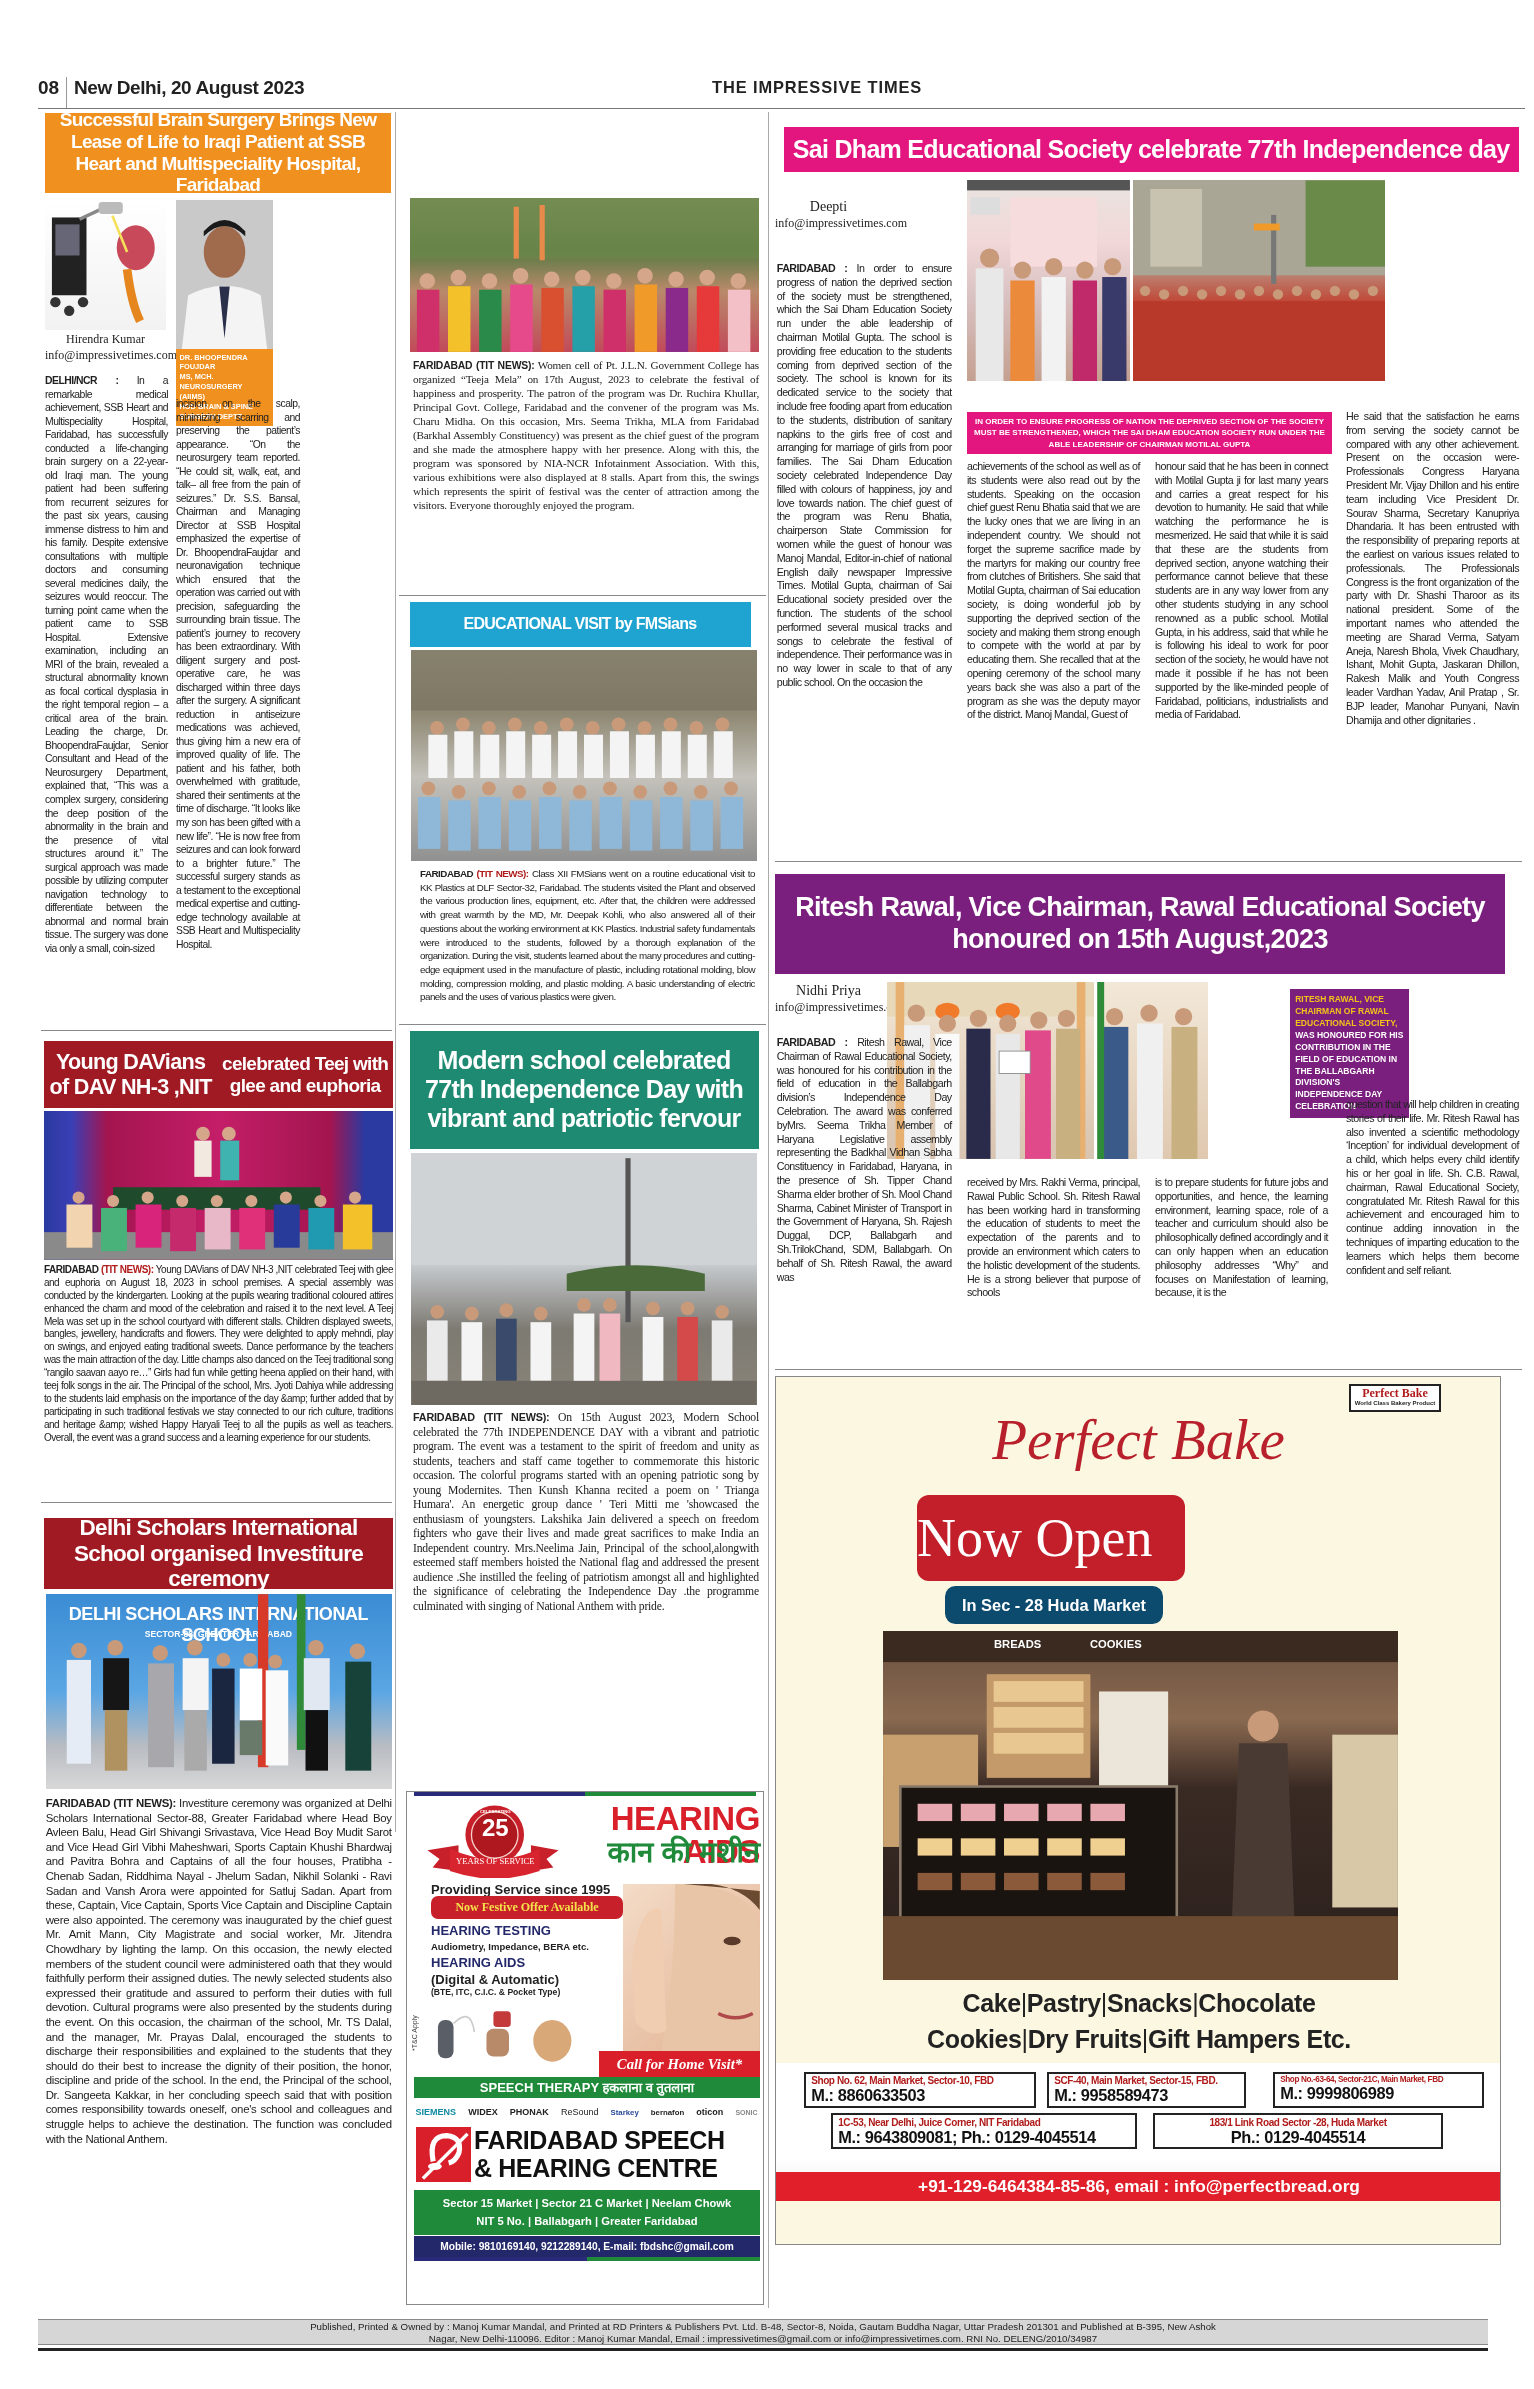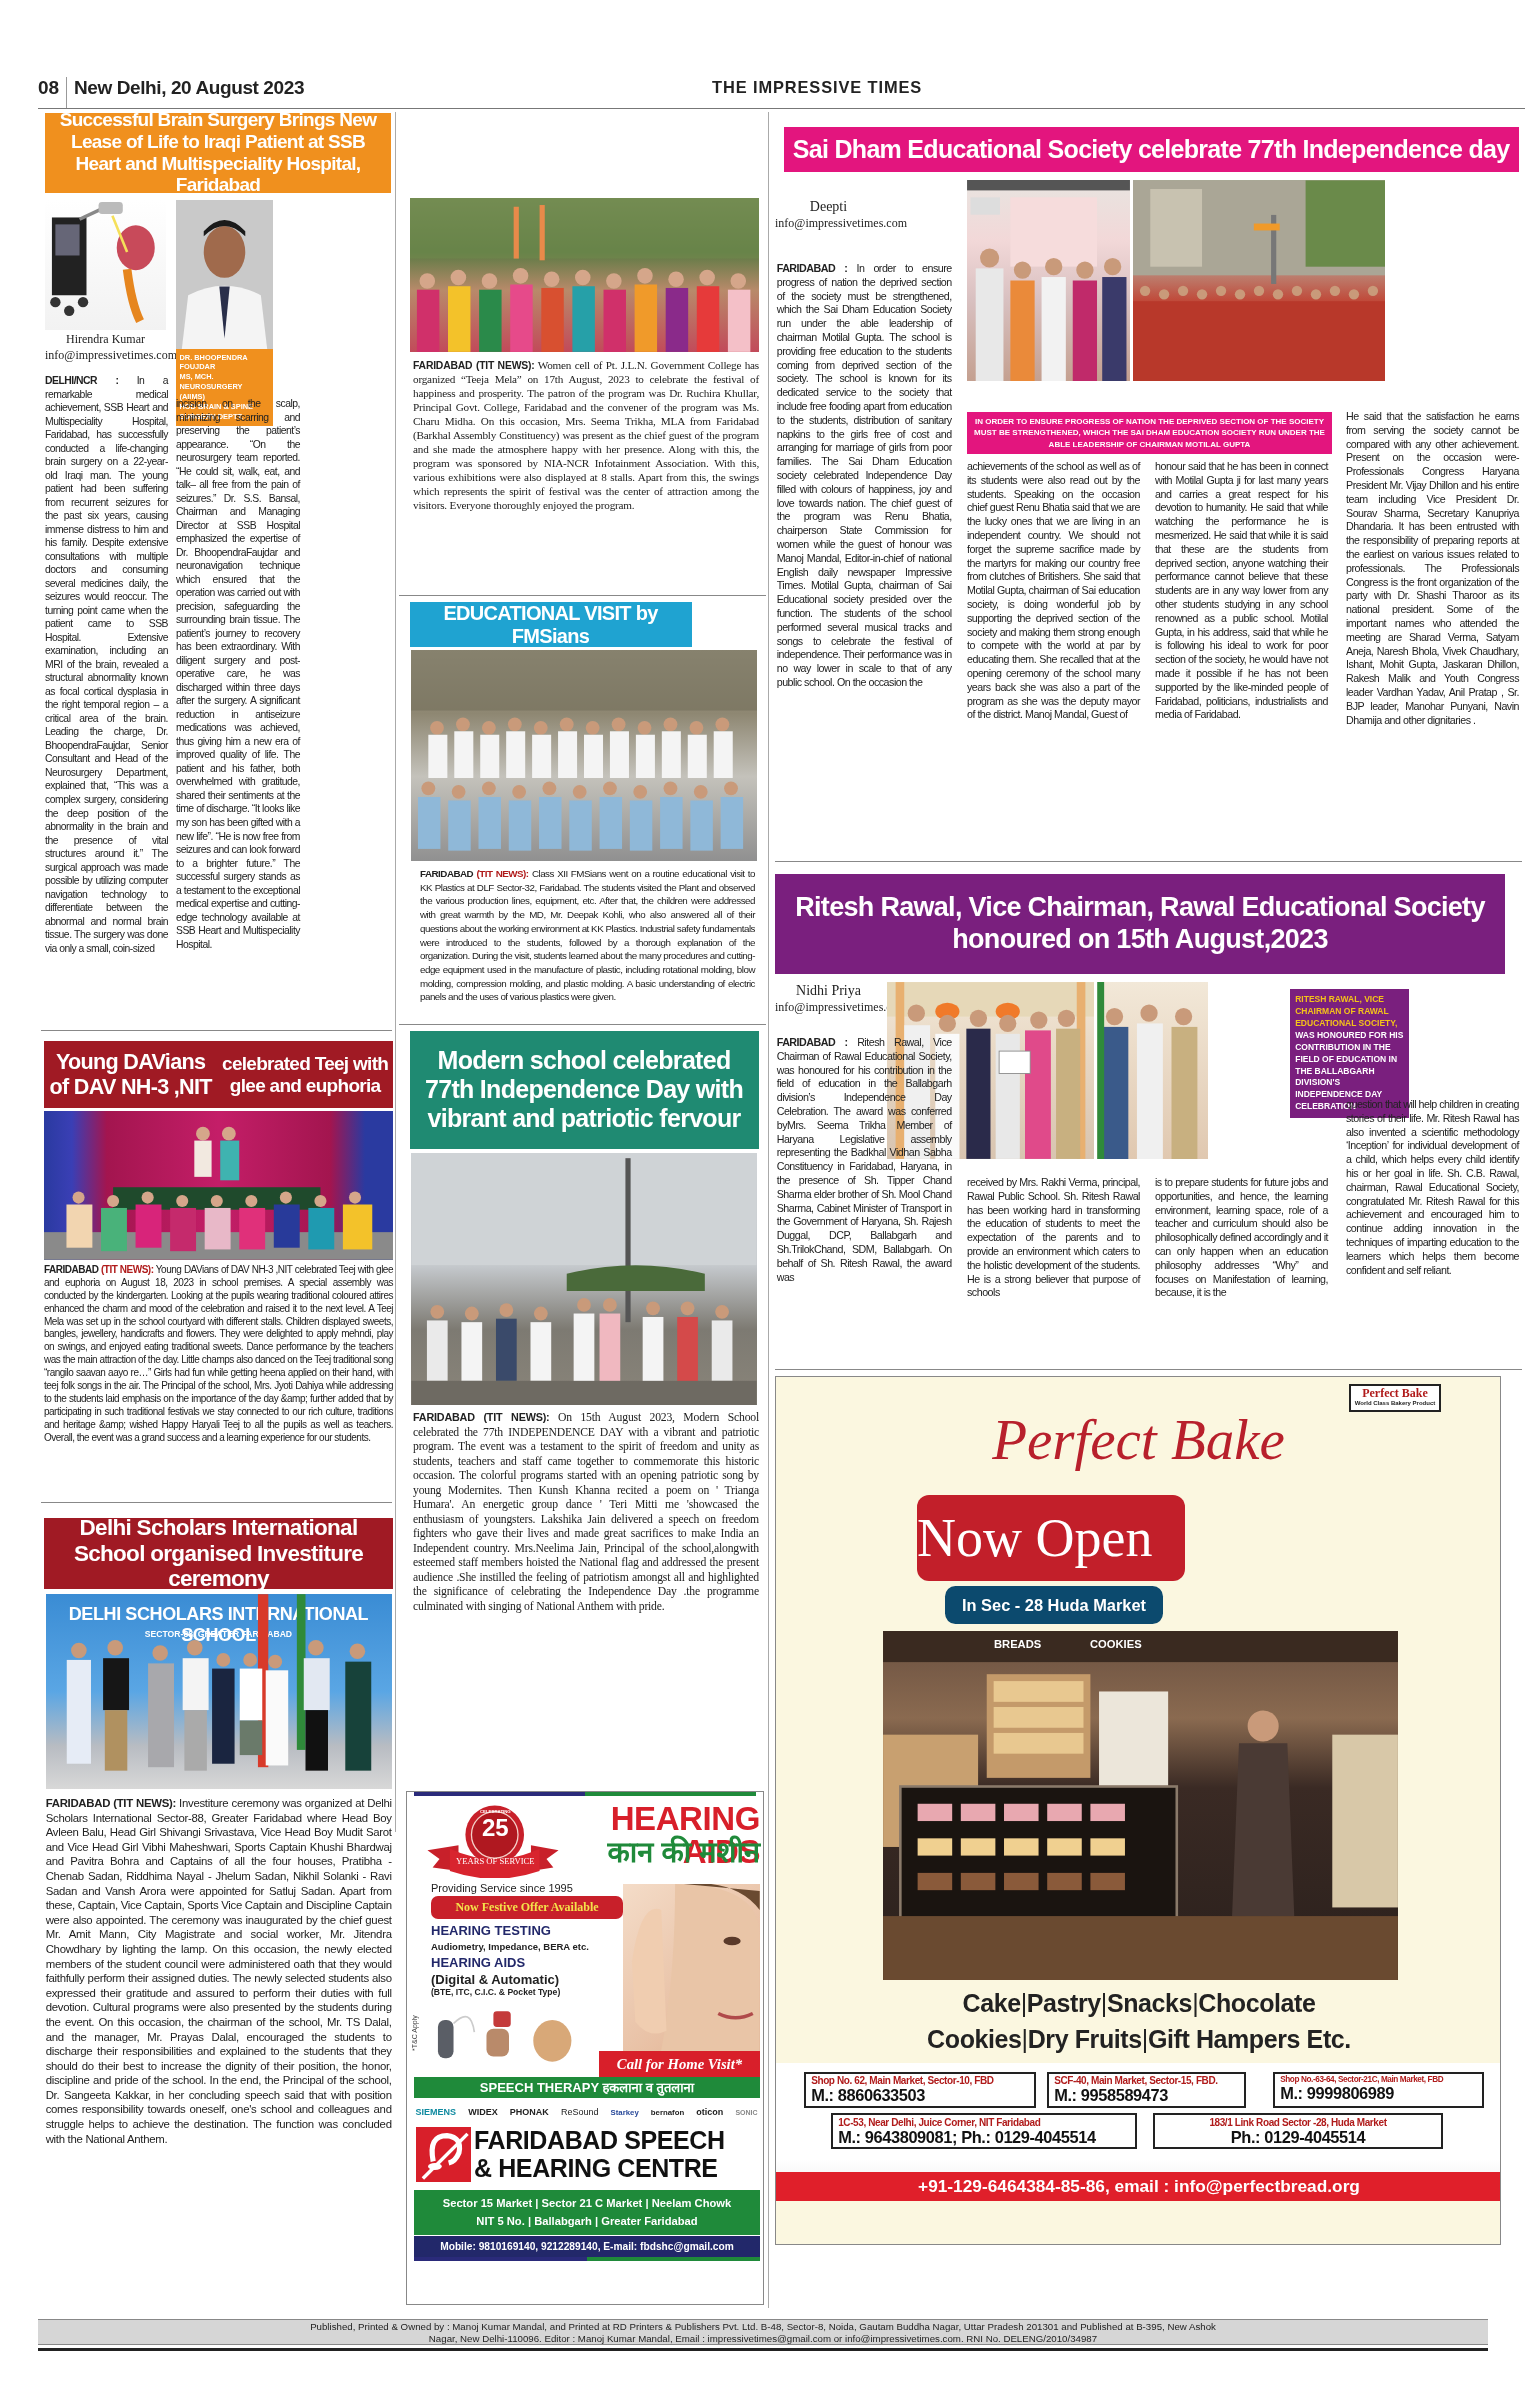--- a/index.html
+++ b/index.html
@@ -205,21 +205,21 @@
   </div>
   <div class="txt serif" style="position:absolute;left:7px;top:240px;width:346px;font-size:11.2px;line-height:1.25;letter-spacing:-0.2px">
     <span class="bold" style="font-family:'Liberation Sans',sans-serif;font-size:10.4px">FARIDABAD (TIT NEWS):</span>
     <span>Women cell of Pt. J.L.N. Government College has organized “Teeja Mela” on 17th August, 2023 to celebrate the festival of happiness and prosperity. The patron of the program was Dr. Ruchira Khullar, Principal Govt. College, Faridabad and the convener of the program was Ms. Charu Midha. On this occasion, Mrs. Seema Trikha, MLA from Faridabad (Barkhal Assembly Constituency) was present as the chief guest of the program and she made the atmosphere happy with her presence. Along with this, the program was sponsored by NIA-NCR Infotainment Association. With this, various exhibitions were also displayed at 8 stalls. Apart from this, the swings which represents the spirit of festival was the center of attraction among the visitors. Everyone thoroughly enjoyed the program.</span>
   </div>
 </div>
 
 <div class="divh" style="left:399px;top:595px;width:367px"></div>
 
 <div class="abs" style="left:406px;top:602px;width:356px;height:424px">
-  <div class="head" style="position:absolute;left:3.5px;top:0;width:282px;height:45px;background:#1fa3d1;font-size:20px">EDUCATIONAL VISIT by FMSians</div>
+  <div class="head" style="position:absolute;left:3.5px;top:0;width:341px;height:45px;background:#1fa3d1;font-size:16px">EDUCATIONAL VISIT by FMSians</div>
   <div class="img" style="left:5.2px;top:48px;width:346px;height:211px;background:linear-gradient(180deg,#a09a86 0%,#8e8772 30%,#c4c2bb 60%,#909090 100%)">
     <svg width="346" height="211" viewBox="0 0 400 244">
       <rect x="0" y="0" width="400" height="70" fill="#6d6a55" opacity=".5"></rect>
       <g fill="#c99a7a">
           <circle cx="30" cy="90" r="8"></circle>
           <circle cx="60" cy="86" r="8"></circle>
           <circle cx="90" cy="90" r="8"></circle>
           <circle cx="120" cy="86" r="8"></circle>
           <circle cx="150" cy="90" r="8"></circle>
           <circle cx="180" cy="86" r="8"></circle>
@@ -328,21 +328,21 @@
       <path d="M4 56 L40 50 L40 80 L10 76 L18 66Z" fill="#c8202a"></path>
         <path d="M156 56 L124 50 L124 80 L150 76 L142 66Z" fill="#c8202a"></path>
       <path d="M30 54 Q82 78 134 54 L134 80 Q82 98 30 80Z" fill="#d8242e"></path>
     </svg>
     <div style="position:absolute;left:52px;top:7px;width:38px;text-align:center;color:#fff;font-size:4.3px;font-weight:bold">CELEBRATING</div>
     <div style="position:absolute;left:52px;top:14px;width:38px;text-align:center;color:#fff;font-size:24px;font-weight:bold;line-height:1">25</div>
     <div style="position:absolute;left:28px;top:54px;width:86px;text-align:center;color:#fff;font-size:8.6px;font-family:'Liberation Serif',serif">YEARS OF SERVICE</div>
   </div>
   <div style="position:absolute;left:156px;top:10.4px;width:197px;text-align:right;color:#d81f2a;font-size:33px;font-weight:bold;letter-spacing:-0.4px;line-height:1">HEARING AIDS</div>
   <div style="position:absolute;left:156px;top:45px;width:197px;text-align:right;color:#1f8a3a;font-size:29px;font-weight:bold;line-height:1.1">कान की मशीन</div>
-  <div style="position:absolute;left:24px;top:90px;font-size:11px;font-weight:normal;color:#222">Providing Service since 1995</div>
+  <div style="position:absolute;left:24px;top:90px;font-size:13px;font-weight:bold;color:#222">Providing Service since 1995</div>
   <div style="position:absolute;left:24px;top:104px;width:192px;height:22.5px;background:#c8202a;border-radius:7px;color:#f4e24a;font-weight:bold;font-size:12px;text-align:center;line-height:22.5px;font-family:'Liberation Serif',serif">Now Festive Offer Available</div>
   <div style="position:absolute;left:24px;top:131px;font-size:13px;font-weight:bold;color:#22286a">HEARING TESTING</div>
   <div style="position:absolute;left:24px;top:149px;font-size:9.5px;font-weight:bold;color:#222">Audiometry, Impedance, BERA etc.</div>
   <div style="position:absolute;left:24px;top:163px;font-size:13px;font-weight:bold;color:#22286a">HEARING AIDS</div>
   <div style="position:absolute;left:24px;top:180px;font-size:13px;font-weight:bold;color:#222">(Digital &amp; Automatic)</div>
   <div style="position:absolute;left:24px;top:195px;font-size:8.6px;font-weight:bold;color:#222">(BTE, ITC, C.I.C. &amp; Pocket Type)</div>
   <div style="position:absolute;left:3.5px;top:259px;font-size:7px;color:#444;transform:rotate(-90deg);transform-origin:left top">*T&amp;C Apply</div>
   <div style="position:absolute;left:216px;top:92px;width:137px;height:183px;background:linear-gradient(135deg,#f4dcc8 0%,#e8c0a4 60%,#d8a888 100%)">
     <svg width="137" height="183" viewBox="0 0 158 212">
         <path d="M60 0 Q158 0 158 60 L158 212 L40 212 Q60 120 60 0Z" fill="#e9c5a7"></path>

